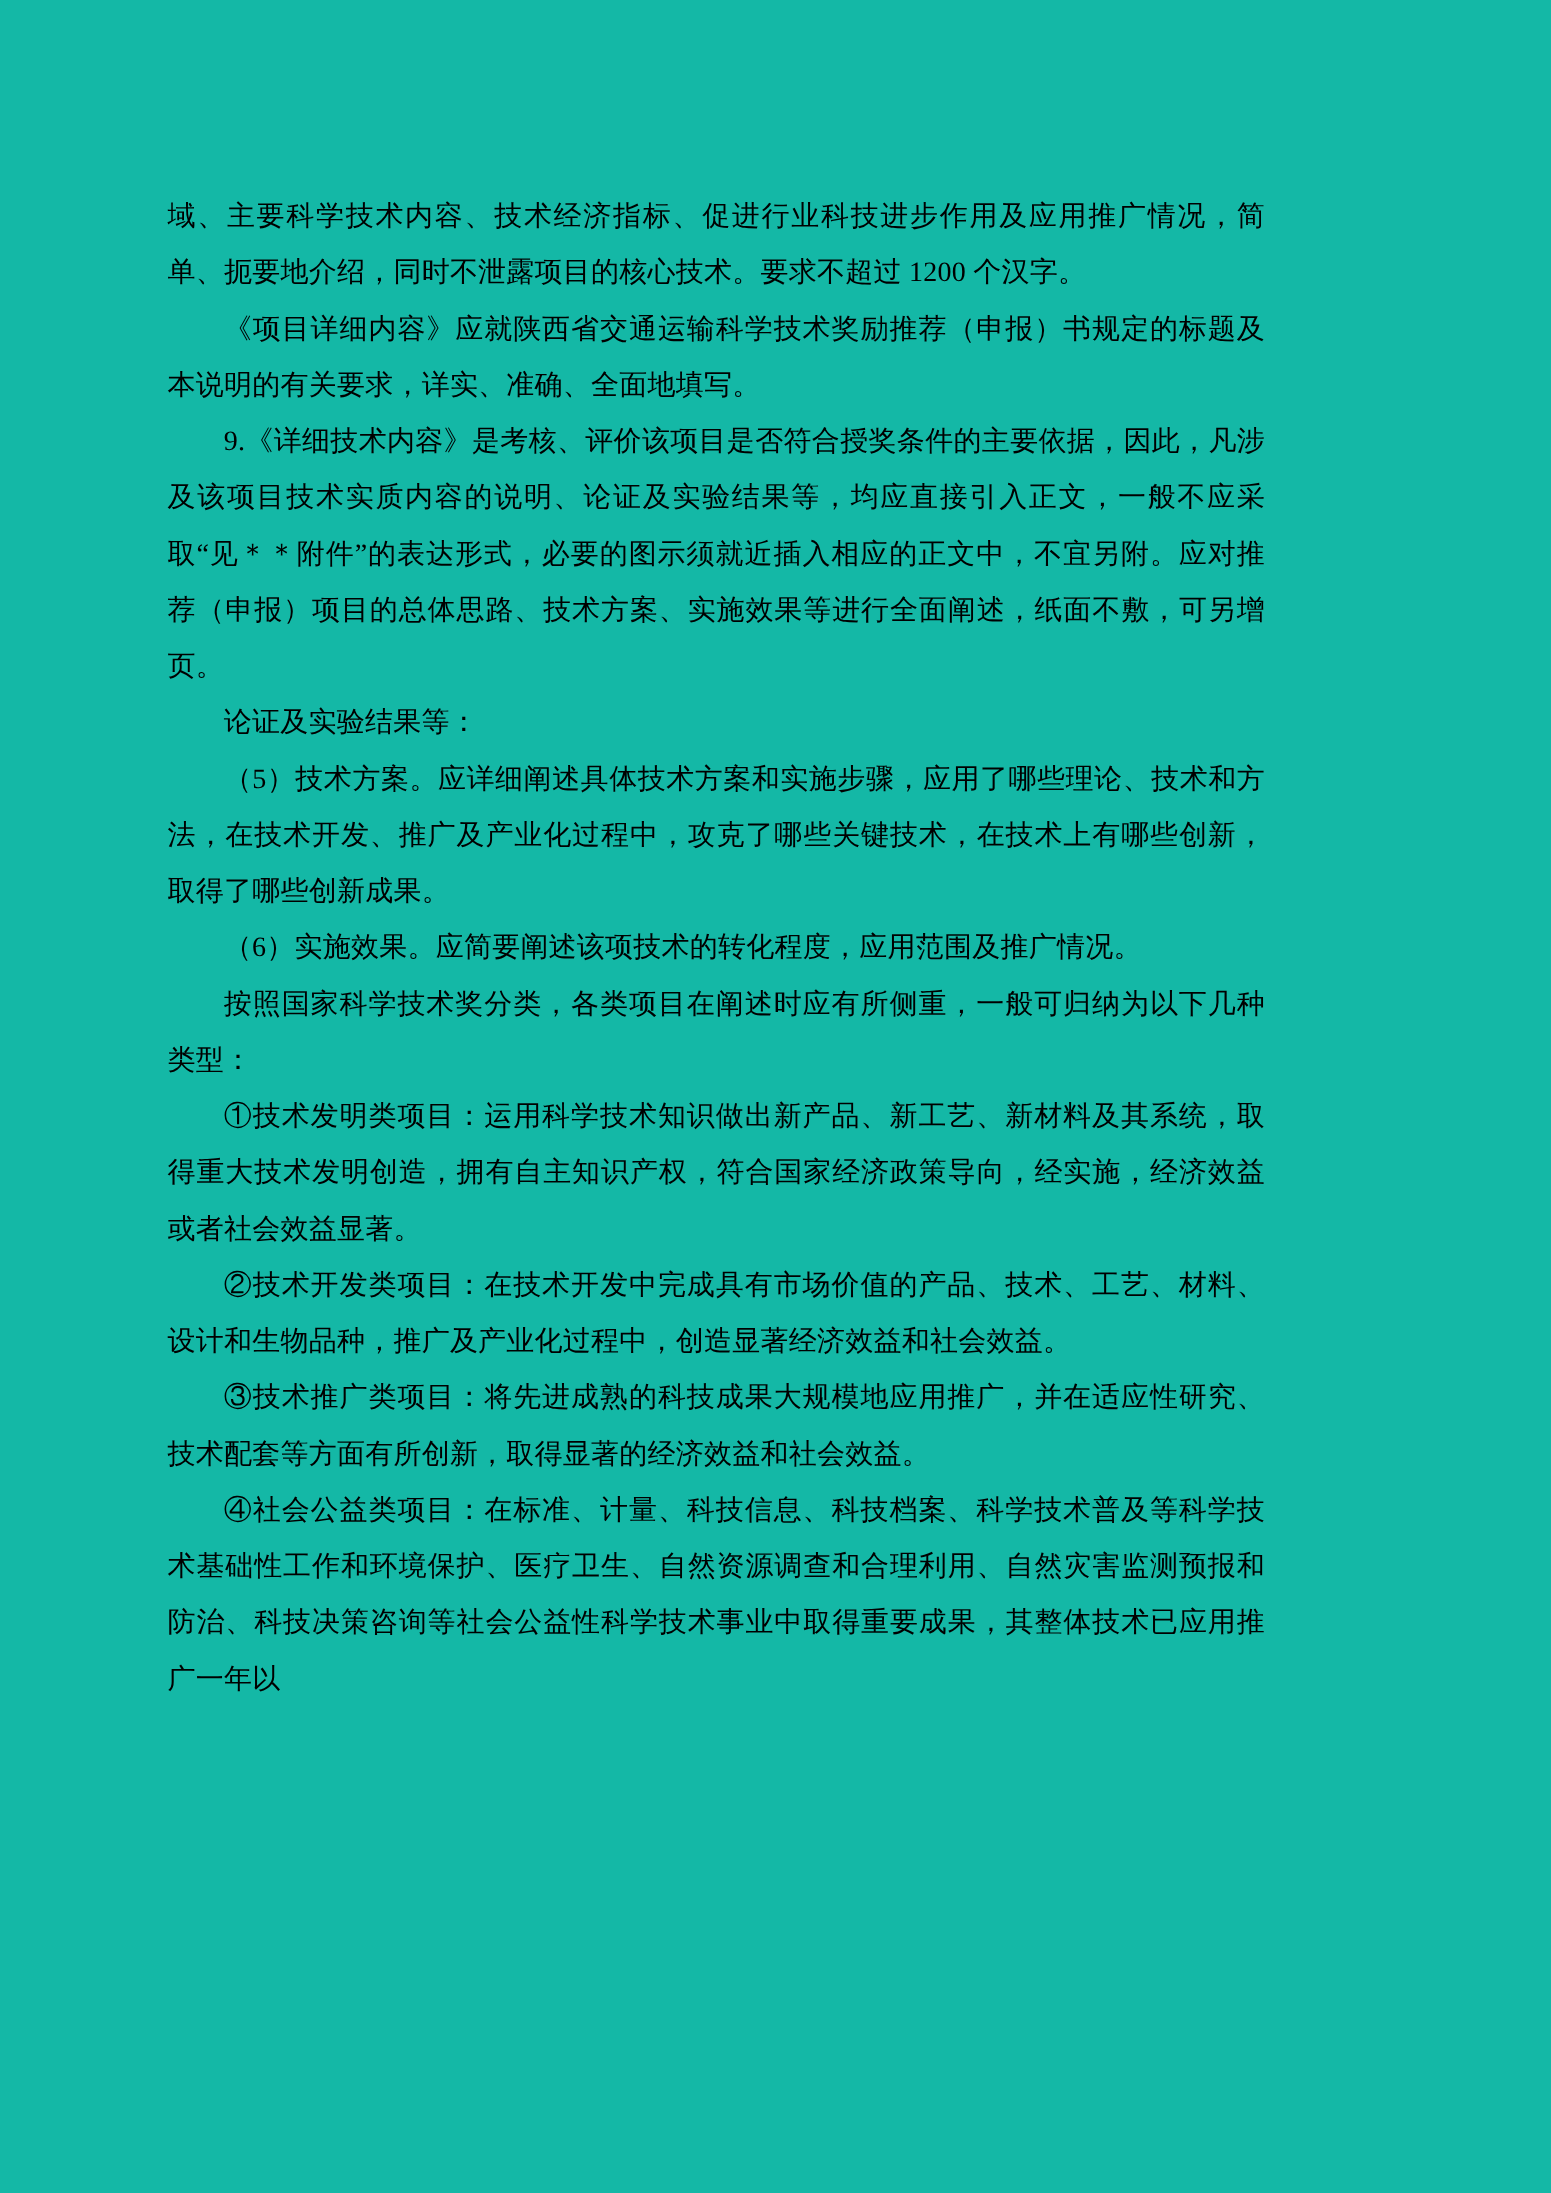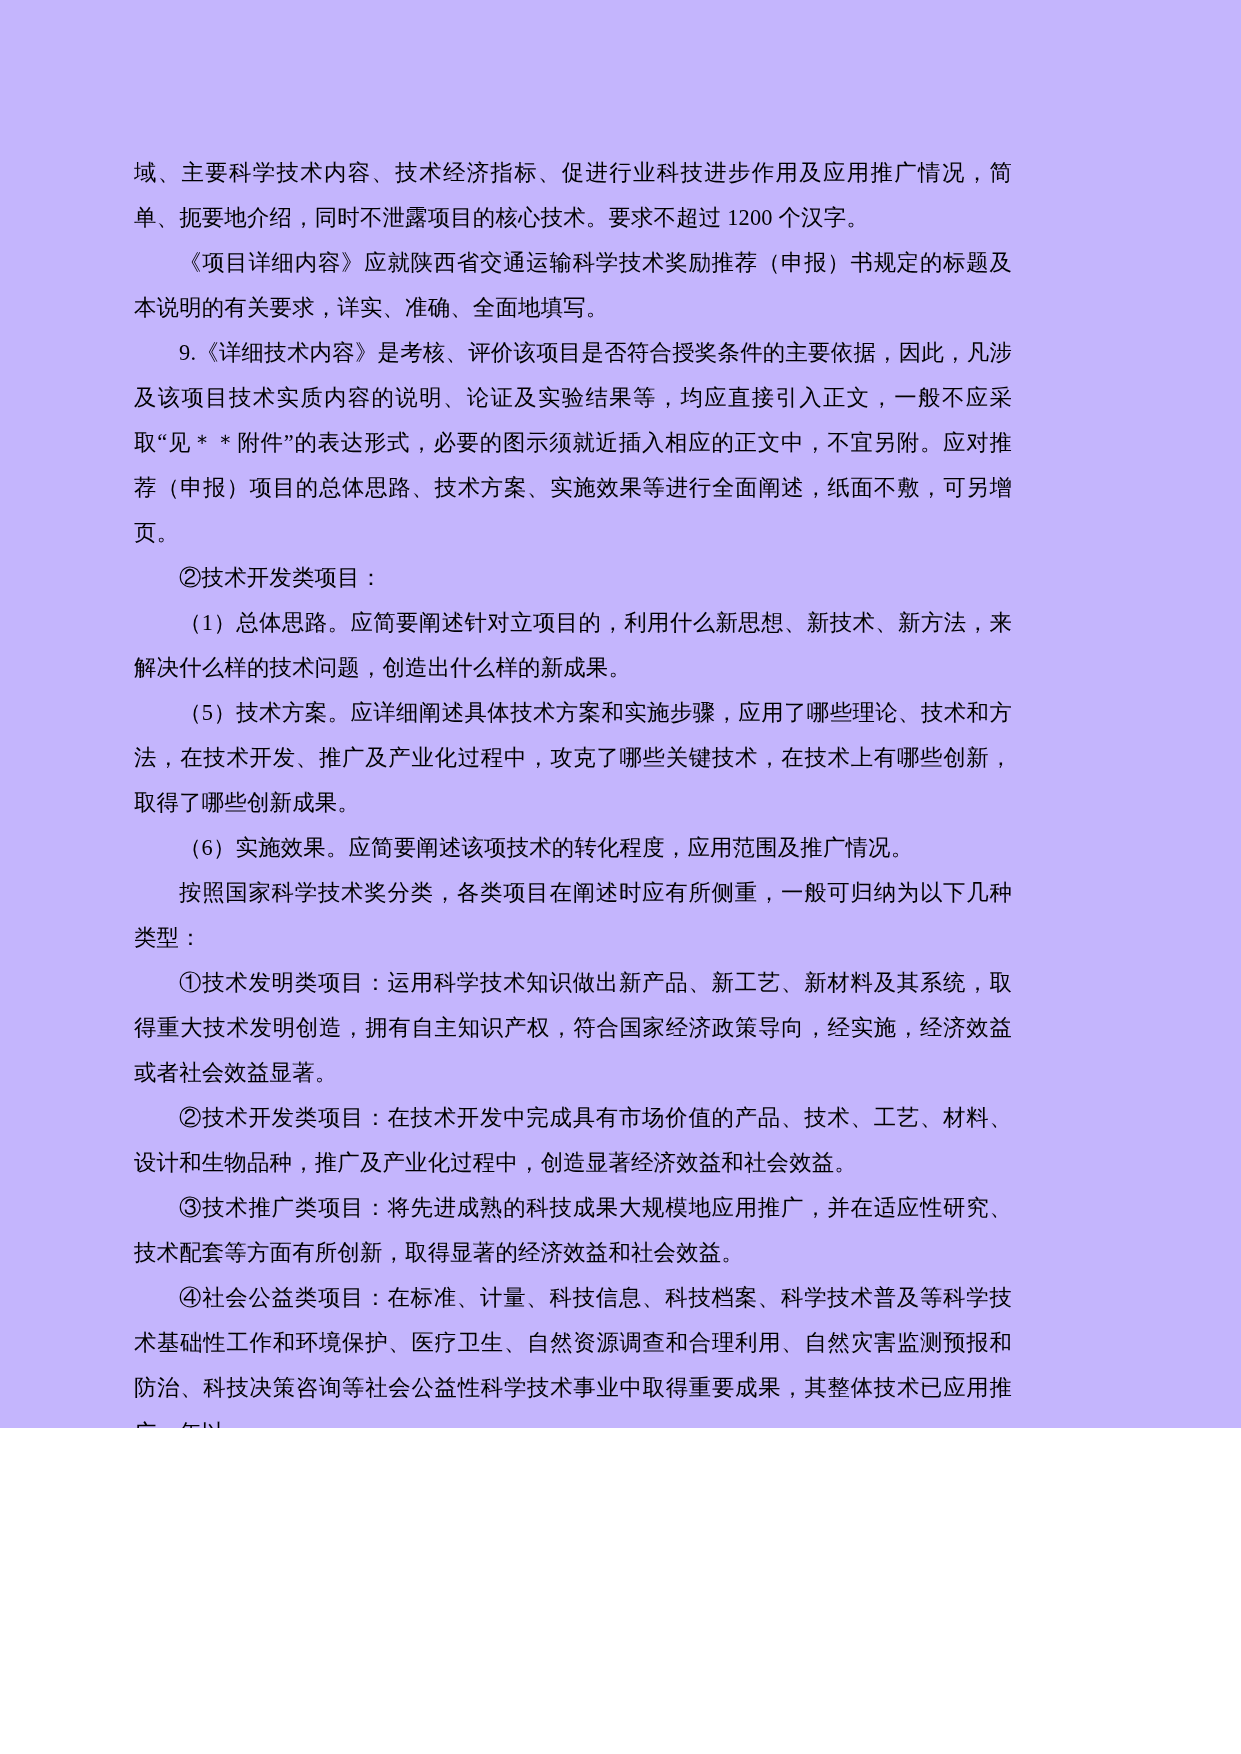--- a/index.html
+++ b/index.html
@@ -5,22 +5,22 @@
   * { margin: 0; padding: 0; box-sizing: border-box; }
   html, body { background: #ffffff; }
   body {
     width: 1241px;
     font-family: "Liberation Serif", "DejaVu Serif", serif;
     color: #000000;
   }
   .page {
     position: relative;
     width: 1241px;
-    height: 1428px;
-    background: #c4b5fd;
+    height: 1754px;
+    background: #14b8a6;
     overflow: hidden;
   }
   .content {
     position: absolute;
     top: 150px;
     left: 134px;
     width: 878px;
   }
   .para {
     font-size: 22.4px;
@@ -37,22 +37,21 @@
   }
 </style>
 </head>
 <body>
 
 <div class="page">
   <div class="content" id="doc-content">
       <p class="para">域、主要科学技术内容、技术经济指标、促进行业科技进步作用及应用推广情况，简单、扼要地介绍，同时不泄露项目的核心技术。要求不超过 1200 个汉字。</p>
       <p class="para indent">《项目详细内容》应就陕西省交通运输科学技术奖励推荐（申报）书规定的标题及本说明的有关要求，详实、准确、全面地填写。</p>
       <p class="para indent">9.《详细技术内容》是考核、评价该项目是否符合授奖条件的主要依据，因此，凡涉及该项目技术实质内容的说明、论证及实验结果等，均应直接引入正文，一般不应采取“见＊＊附件”的表达形式，必要的图示须就近插入相应的正文中，不宜另附。应对推荐（申报）项目的总体思路、技术方案、实施效果等进行全面阐述，纸面不敷，可另增页。</p>
-      <p class="para indent">②技术开发类项目：</p>
-      <p class="para indent">（1）总体思路。应简要阐述针对立项目的，利用什么新思想、新技术、新方法，来解决什么样的技术问题，创造出什么样的新成果。</p>
+      <p class="para indent">论证及实验结果等：</p>
       <p class="para indent">（5）技术方案。应详细阐述具体技术方案和实施步骤，应用了哪些理论、技术和方法，在技术开发、推广及产业化过程中，攻克了哪些关键技术，在技术上有哪些创新，取得了哪些创新成果。</p>
       <p class="para indent">（6）实施效果。应简要阐述该项技术的转化程度，应用范围及推广情况。</p>
       <p class="para indent">按照国家科学技术奖分类，各类项目在阐述时应有所侧重，一般可归纳为以下几种类型：</p>
       <p class="para indent">①技术发明类项目：运用科学技术知识做出新产品、新工艺、新材料及其系统，取得重大技术发明创造，拥有自主知识产权，符合国家经济政策导向，经实施，经济效益或者社会效益显著。</p>
       <p class="para indent">②技术开发类项目：在技术开发中完成具有市场价值的产品、技术、工艺、材料、设计和生物品种，推广及产业化过程中，创造显著经济效益和社会效益。</p>
       <p class="para indent">③技术推广类项目：将先进成熟的科技成果大规模地应用推广，并在适应性研究、技术配套等方面有所创新，取得显著的经济效益和社会效益。</p>
       <p class="para indent">④社会公益类项目：在标准、计量、科技信息、科技档案、科学技术普及等科学技术基础性工作和环境保护、医疗卫生、自然资源调查和合理利用、自然灾害监测预报和防治、科技决策咨询等社会公益性科学技术事业中取得重要成果，其整体技术已应用推广一年以</p>
     </div>
 </div>
 

